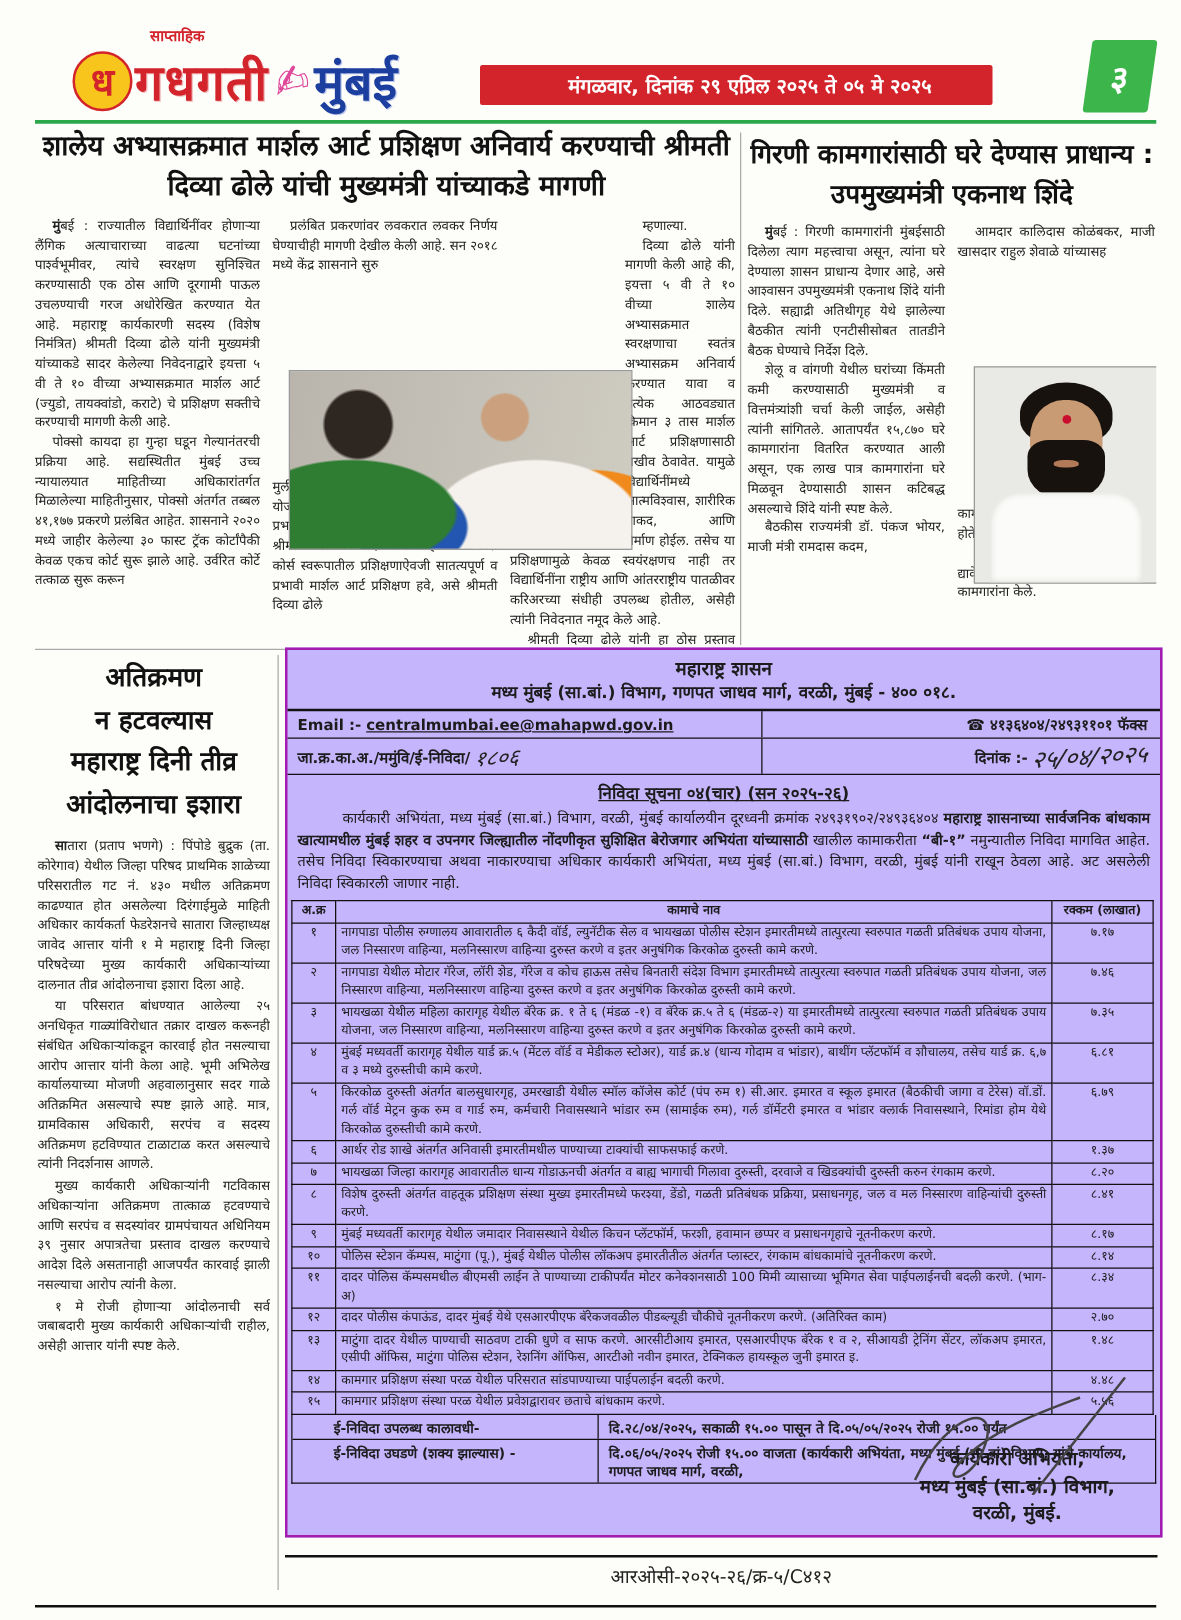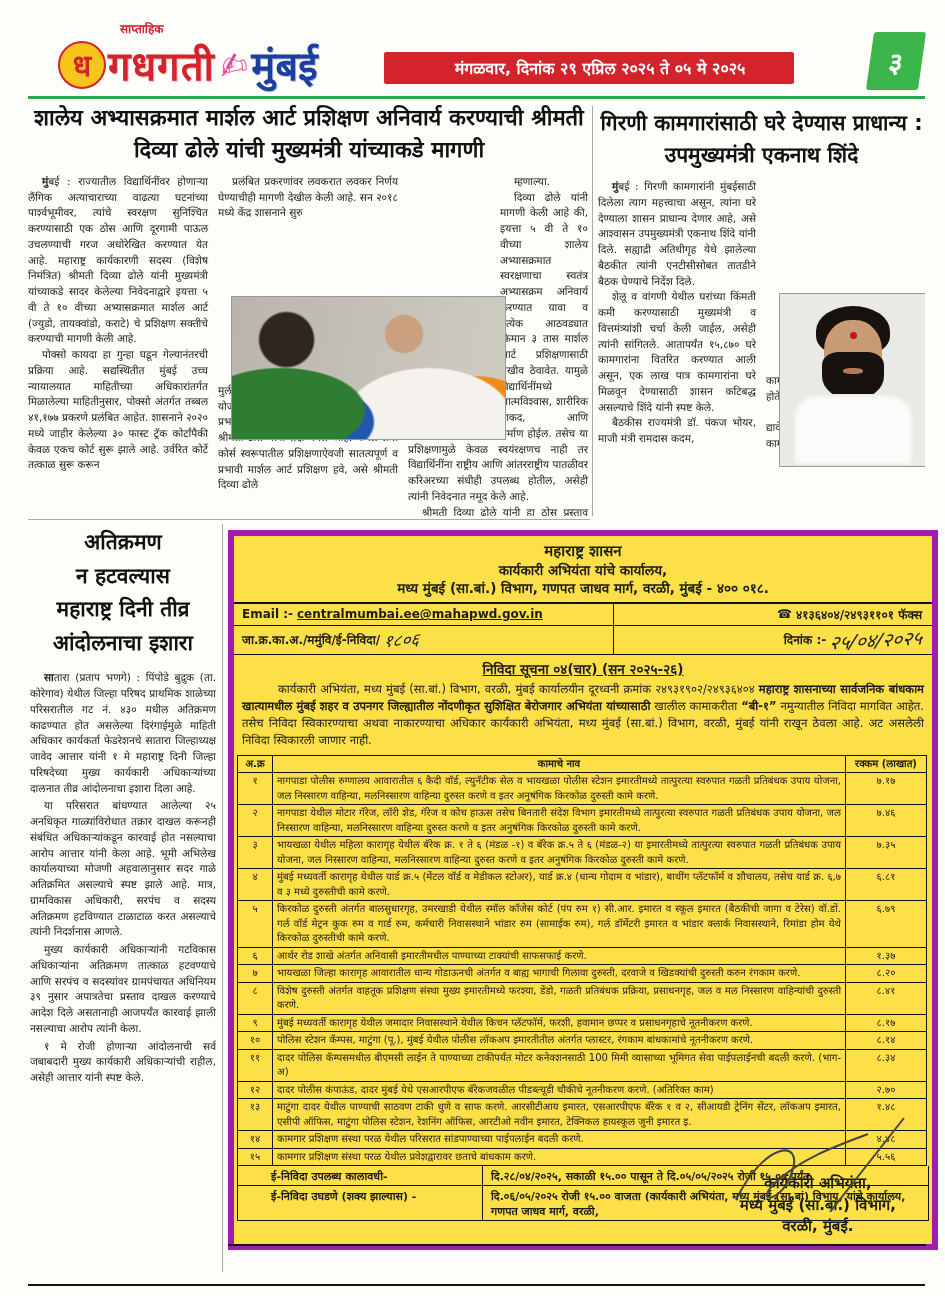--- a/index.html
+++ b/index.html
@@ -59,21 +59,21 @@
   .sh-shirt{position:absolute;left:12px;top:100px;width:122px;height:72px;background:#fbfbf9;border-radius:24px 24px 0 0;box-shadow:inset 0 0 6px #d5d5d0;}
   .spacer-shinde{height:178px;}
 
   
   .v-div-bottom{position:absolute;left:222px;top:524px;width:1px;height:748px;background:#aaa;}
   .art-atikraman{position:absolute;left:30px;top:526px;width:186px;height:746px;overflow:hidden;}
   .art-atikraman .headline{font-size:21px;line-height:1.6;margin-bottom:10px;text-align:center;}
   .art-atikraman .body-text p{margin-bottom:2px;}
 
   
-  .tender{position:absolute;left:228px;top:530px;width:698px;height:708px;border:6px solid #a21caf;background:#fde047;font-color:#111;}
+  .tender{position:absolute;left:228px;top:518px;width:698px;height:708px;border:2px solid #a21caf;background:#c4b5fd;font-color:#111;}
   .gov-head{text-align:center;font-weight:bold;line-height:1.35;padding-top:5px;}
   .gov-line1{font-size:15px;}
   .gov-line2,.gov-line3{font-size:13.5px;}
   .contact{border-top:2px solid #111;border-bottom:1.5px solid #111;margin-top:4px;}
   .c-row{display:flex;border-bottom:1.5px solid #111;font-size:12px;align-items:center;min-height:21px;}
   .c-row:last-child{border-bottom:none;}
   .c-left{width:52%;border-right:1.5px solid #111;padding:1px 8px;font-weight:bold;align-self:stretch;display:flex;align-items:center;gap:4px;}
   .c-right{flex:1;padding:1px 10px;text-align:right;font-weight:bold;display:flex;justify-content:flex-end;align-items:center;gap:4px;}
   .email-val{text-decoration:underline;}
   .handwrite{font-style:italic;font-size:17px;transform:skewX(-10deg) rotate(-3deg);display:inline-block;font-weight:normal;color:#222;}
@@ -149,20 +149,21 @@
 
   <div class="art-girni">
     <div class="headline">गिरणी कामगारांसाठी घरे देण्यास प्राधान्य : उपमुख्यमंत्री एकनाथ शिंदे</div>
     <div class="cols">
       <div class="col body-text lede">
           <p>मुंबई : गिरणी कामगारांनी मुंबईसाठी दिलेला त्याग महत्त्वाचा असून, त्यांना घरे देण्याला शासन प्राधान्य देणार आहे, असे आश्वासन उपमुख्यमंत्री एकनाथ शिंदे यांनी दिले. सह्याद्री अतिथीगृह येथे झालेल्या बैठकीत त्यांनी एनटीसीसोबत तातडीने बैठक घेण्याचे निर्देश दिले.</p>
           <p>शेलू व वांगणी येथील घरांच्या किंमती कमी करण्यासाठी मुख्यमंत्री व वित्तमंत्र्यांशी चर्चा केली जाईल, असेही त्यांनी सांगितले. आतापर्यंत १५,८७० घरे कामगारांना वितरित करण्यात आली असून, एक लाख पात्र कामगारांना घरे मिळवून देण्यासाठी शासन कटिबद्ध असल्याचे शिंदे यांनी स्पष्ट केले.</p>
           <p>बैठकीस राज्यमंत्री डॉ. पंकज भोयर, माजी मंत्री रामदास कदम,</p>
         </div>
       <div class="col body-text">
+        <p>आमदार कालिदास कोळंबकर, माजी खासदार राहुल शेवाळे यांच्यासह</p>
         <div class="spacer-shinde"></div>
         <div>
             <p>विविध शासकीय अधिकारी व गिरणी कामगार संघटनांचे पदाधिकारी उपस्थित होते.</p>
             <p>एमएमआर क्षेत्रात घरे घेण्यास प्राधान्य द्यावे, असे आवाहनही शिंदे यांनी कामगारांना केले.</p>
           </div>
       </div>
       <div class="photo-shinde">
         <div class="sh-hair"></div>
         <div class="sh-face"></div>
         <div class="sh-tilak"></div>
@@ -184,21 +185,20 @@
         <p>सातारा (प्रताप भणगे) : पिंपोडे बुद्रुक (ता. कोरेगाव) येथील जिल्हा परिषद प्राथमिक शाळेच्या परिसरातील गट नं. ४३० मधील अतिक्रमण काढण्यात होत असलेल्या दिरंगाईमुळे माहिती अधिकार कार्यकर्ता फेडरेशनचे सातारा जिल्हाध्यक्ष जावेद आत्तार यांनी १ मे महाराष्ट्र दिनी जिल्हा परिषदेच्या मुख्य कार्यकारी अधिकाऱ्यांच्या दालनात तीव्र आंदोलनाचा इशारा दिला आहे.</p>
         <p>या परिसरात बांधण्यात आलेल्या २५ अनधिकृत गाळ्यांविरोधात तक्रार दाखल करूनही संबंधित अधिकाऱ्यांकडून कारवाई होत नसल्याचा आरोप आत्तार यांनी केला आहे. भूमी अभिलेख कार्यालयाच्या मोजणी अहवालानुसार सदर गाळे अतिक्रमित असल्याचे स्पष्ट झाले आहे. मात्र, ग्रामविकास अधिकारी, सरपंच व सदस्य अतिक्रमण हटविण्यात टाळाटाळ करत असल्याचे त्यांनी निदर्शनास आणले.</p>
         <p>मुख्य कार्यकारी अधिकाऱ्यांनी गटविकास अधिकाऱ्यांना अतिक्रमण तात्काळ हटवण्याचे आणि सरपंच व सदस्यांवर ग्रामपंचायत अधिनियम ३९ नुसार अपात्रतेचा प्रस्ताव दाखल करण्याचे आदेश दिले असतानाही आजपर्यंत कारवाई झाली नसल्याचा आरोप त्यांनी केला.</p>
         <p>१ मे रोजी होणाऱ्या आंदोलनाची सर्व जबाबदारी मुख्य कार्यकारी अधिकाऱ्यांची राहील, असेही आत्तार यांनी स्पष्ट केले.</p>
       </div>
   </div>
 
   <div class="tender">
     <div class="gov-head">
       <div class="gov-line1">महाराष्ट्र शासन</div>
-      <div class="gov-line2">कार्यकारी अभियंता यांचे कार्यालय,</div>
       <div class="gov-line3">मध्य मुंबई (सा.बां.) विभाग, गणपत जाधव मार्ग, वरळी, मुंबई - ४०० ०१८.</div>
     </div>
     <div class="contact">
       <div class="c-row">
         <div class="c-left">
           <span>Email :-</span>
           <span class="email-val">centralmumbai.ee@mahapwd.gov.in</span>
         </div>
         <div class="c-right">
           <span>☎</span>
@@ -319,15 +319,16 @@
         <path d="M18,84 C46,26 86,22 74,56 C64,88 34,88 58,66 C84,42 118,30 150,18" stroke="#444" stroke-width="2" fill="none"></path>
         <path d="M112,96 L186,2" stroke="#444" stroke-width="2" fill="none"></path>
       </svg>
       <div>कार्यकारी अभियंता,</div>
       <div>मध्य मुंबई (सा.बां.) विभाग,</div>
       <div>वरळी, मुंबई.</div>
     </div>
   </div>
 
   <div class="roc-line1"></div>
+  <div class="roc-text">आरओसी-२०२५-२६/क्र-५/C४१२</div>
   <div class="roc-line2"></div>
 
 </div>
 
 </body></html>

